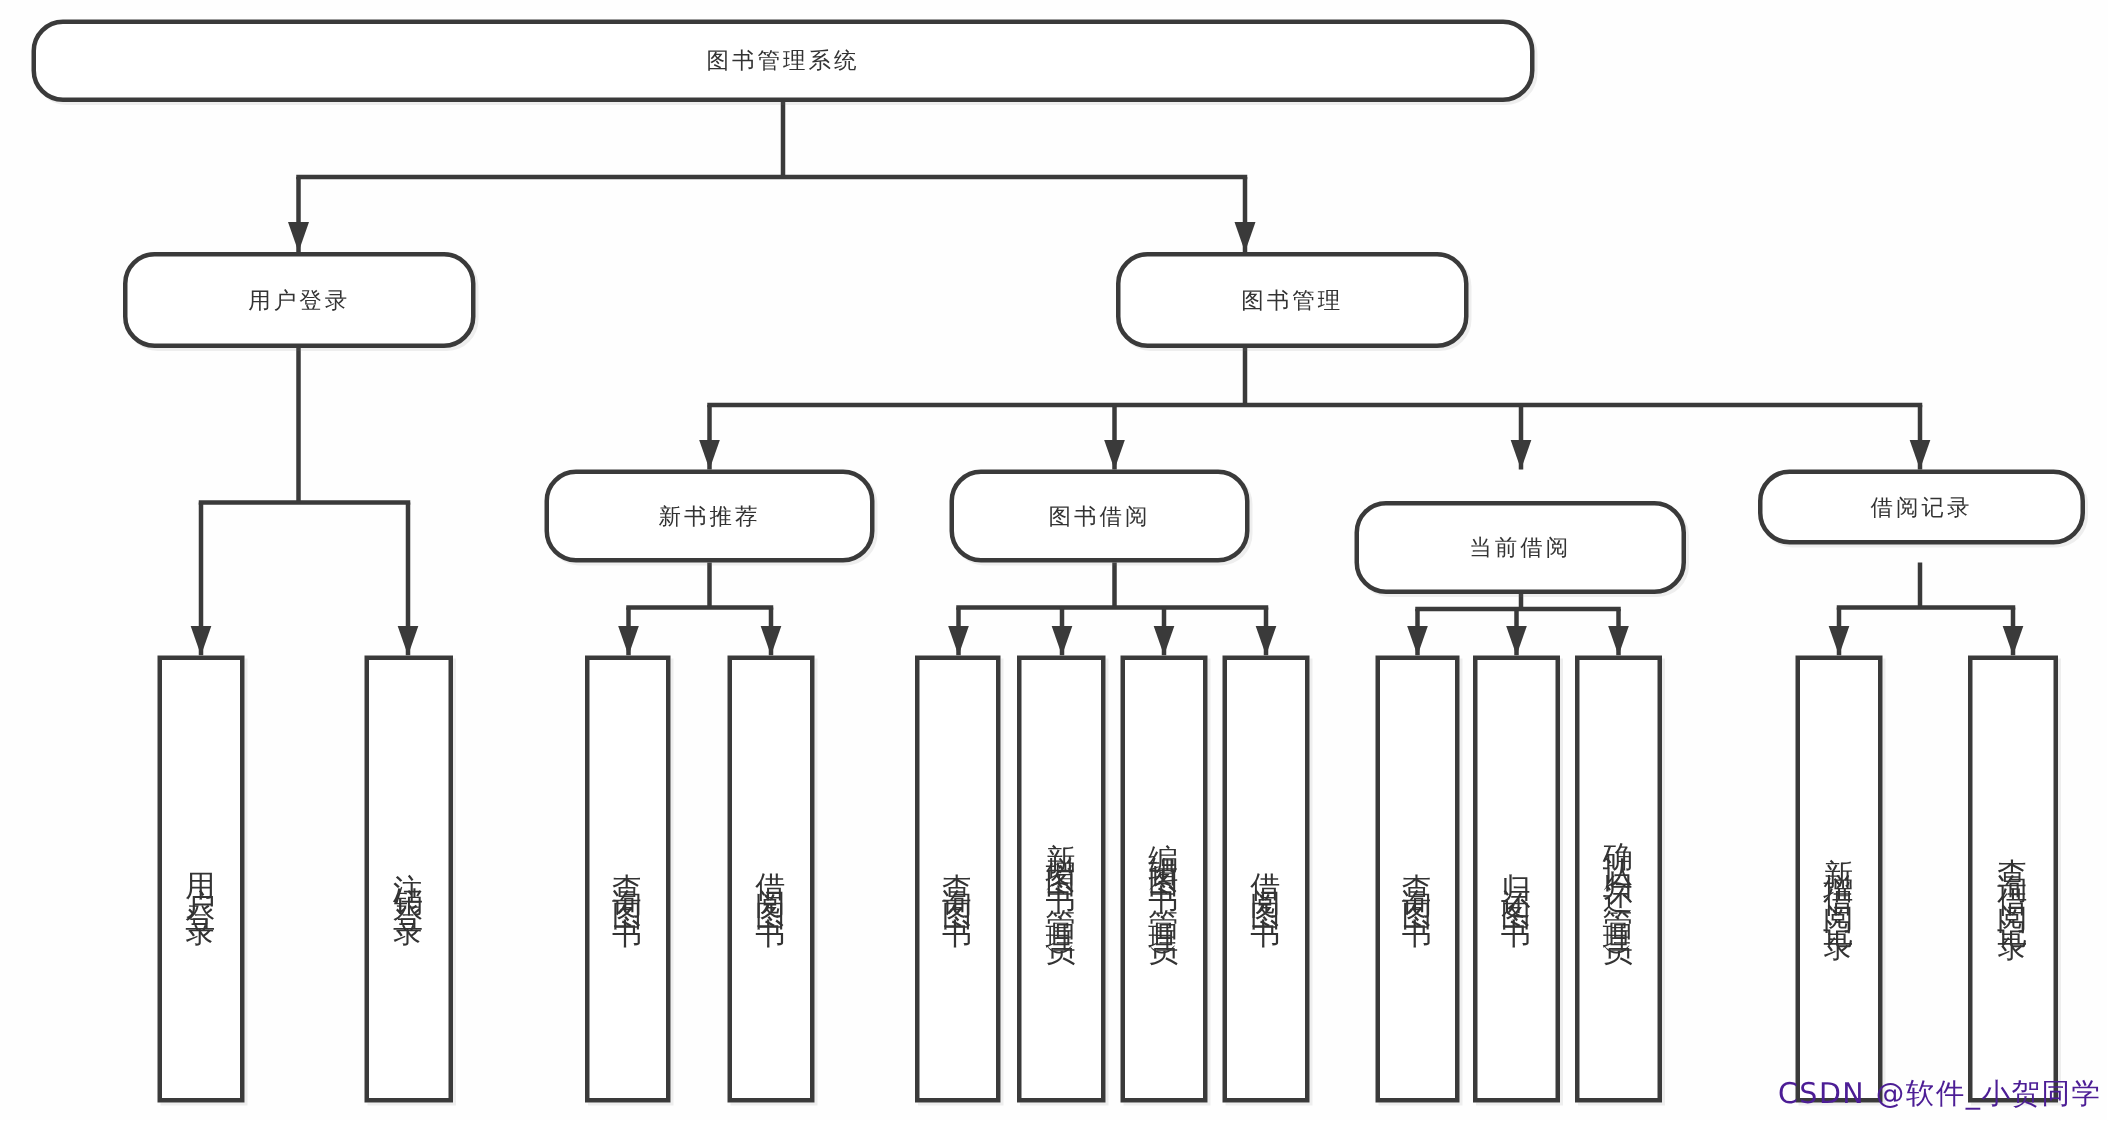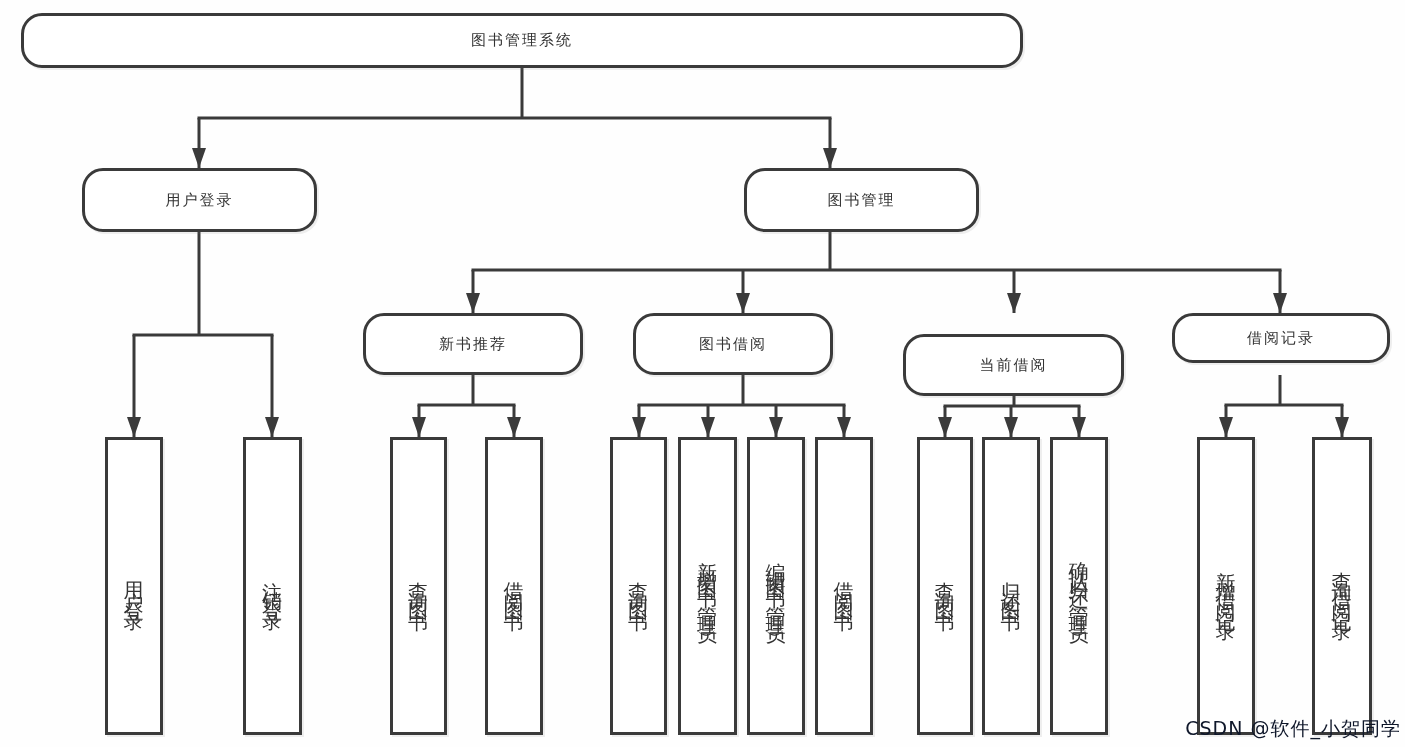--- a/index.html
+++ b/index.html
@@ -43,21 +43,21 @@
     line-height: 1;
     text-align: center;
   }
   .vbox.long { letter-spacing: 9px; }
   #watermark {
     position: absolute;
     right: 4px;
     bottom: 5px;
     z-index: 5;
     font-size: 19px;
-    color: #0f172a;
+    color: #4c1d95;
     letter-spacing: 1px;
     white-space: nowrap;
   }
 </style>
 </head>
 <body>
 
 <div id="stage">
 
   <svg id="connectors" viewBox="0 0 1405 747" xmlns="http://www.w3.org/2000/svg">

